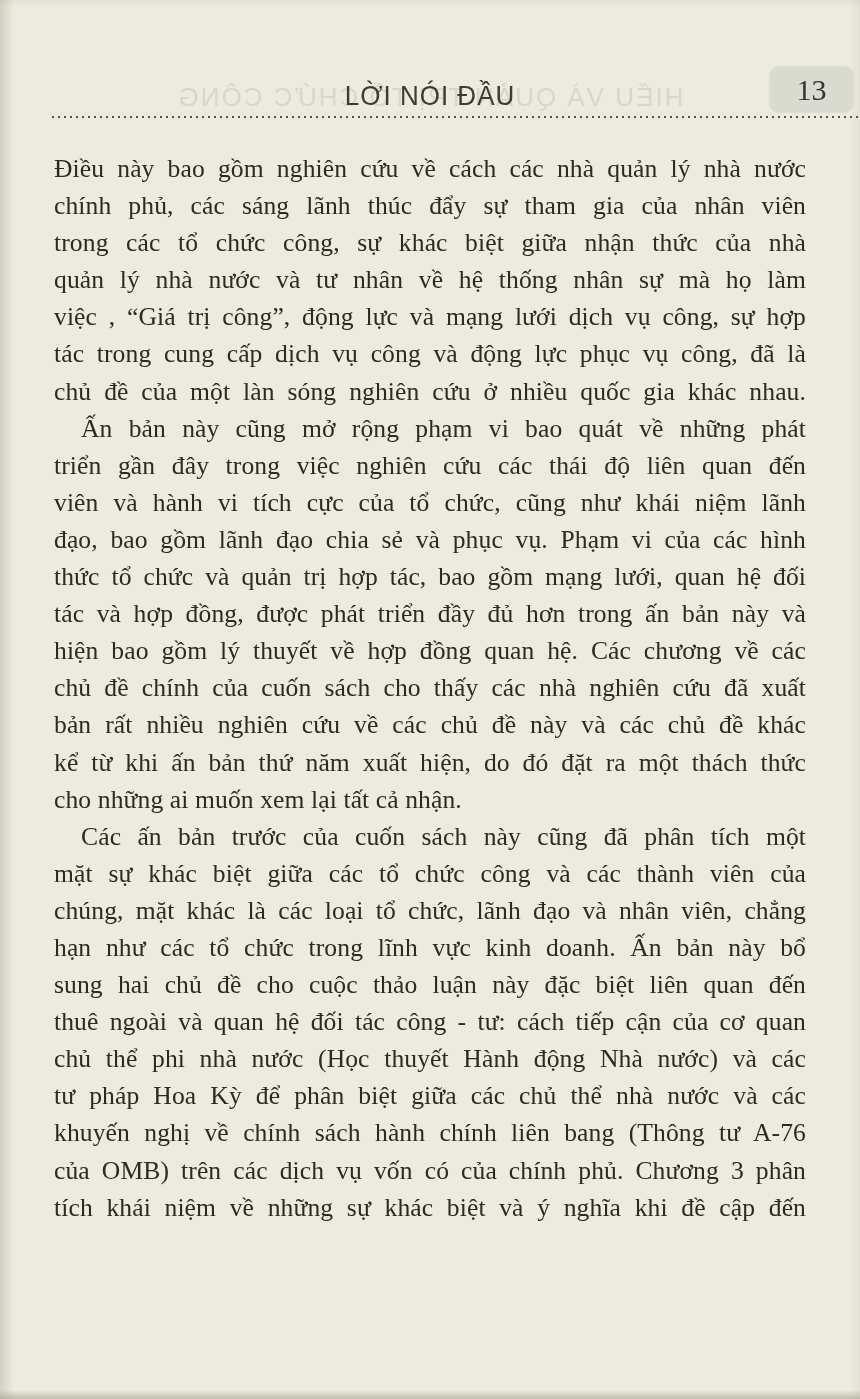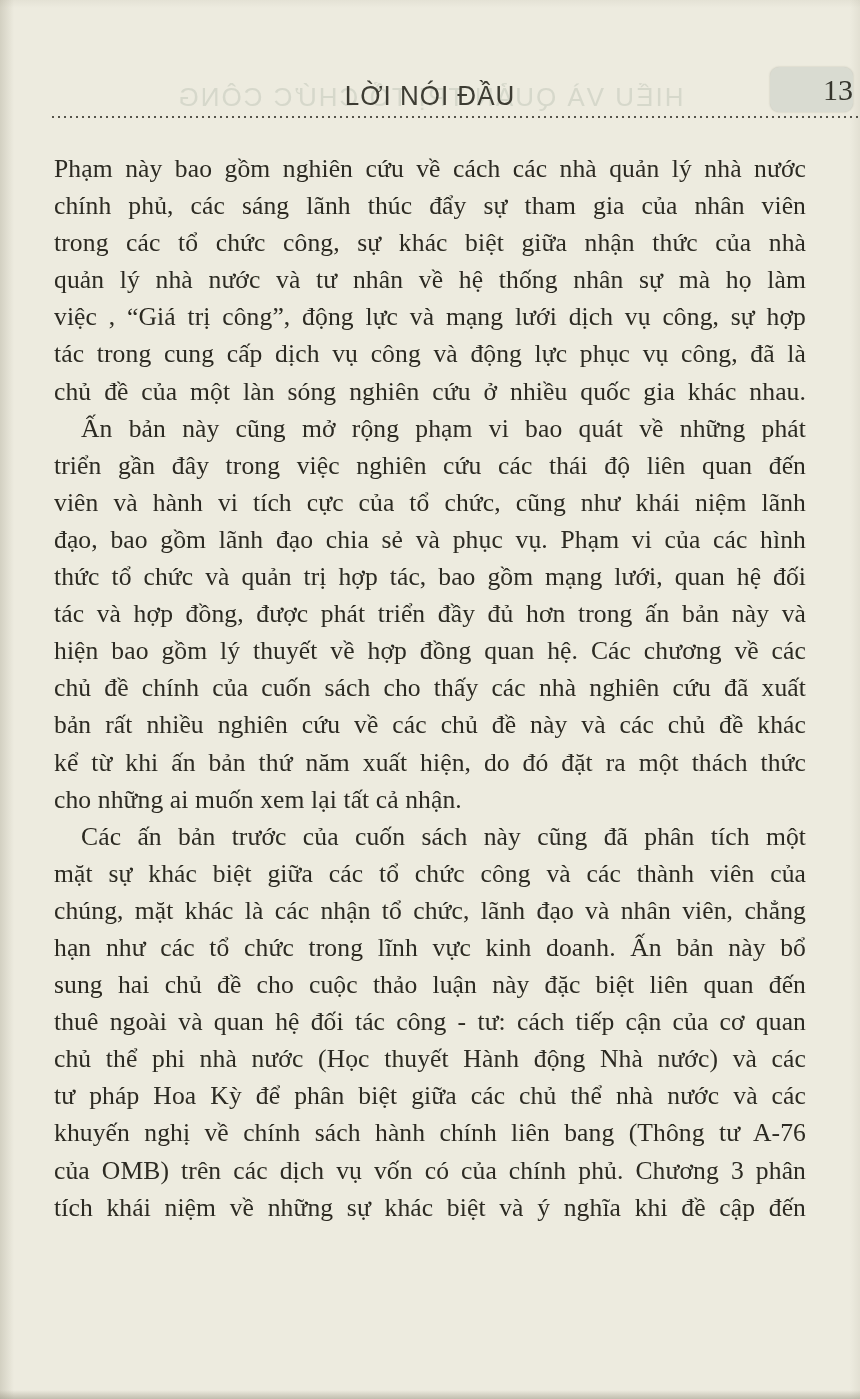--- a/index.html
+++ b/index.html
@@ -56,21 +56,21 @@
     position: absolute;
     top: 67px;
     left: 770px;
     width: 83px;
     height: 45px;
     background: var(--badge, #d9dbd1);
     border-radius: 9px;
     box-shadow: 0 0 2px rgba(110,110,95,0.35);
     display: flex;
     align-items: center;
-    justify-content: flex-end;
+    justify-content: center;
     font-size: 30px;
     color: #35342c;
   }
   .dotted-rule {
     position: absolute;
     top: 116px;
     left: 52px;
     right: 0;
     height: 2px;
     background: repeating-linear-gradient(
@@ -109,41 +109,41 @@
 
   <h1 class="chapter-title">LỜI NÓI ĐẦU</h1>
 
   <div class="page-badge">
     <span>13</span>
   </div>
 
   <div class="dotted-rule"></div>
 
   <main class="body-text">
-      <div class="line">Phạm này bao gồm nghiên cứu về cách các nhà quản lý nhà nước</div>
+      <div class="line">Điều này bao gồm nghiên cứu về cách các nhà quản lý nhà nước</div>
       <div class="line">chính phủ, các sáng lãnh thúc đẩy sự tham gia của nhân viên</div>
       <div class="line">trong các tổ chức công, sự khác biệt giữa nhận thức của nhà</div>
       <div class="line">quản lý nhà nước và tư nhân về hệ thống nhân sự mà họ làm</div>
       <div class="line">việc , “Giá trị công”, động lực và mạng lưới dịch vụ công, sự hợp</div>
       <div class="line">tác trong cung cấp dịch vụ công và động lực phục vụ công, đã là</div>
       <div class="line">chủ đề của một làn sóng nghiên cứu ở nhiều quốc gia khác nhau.</div>
       <div class="line indent">Ấn bản này cũng mở rộng phạm vi bao quát về những phát</div>
       <div class="line">triển gần đây trong việc nghiên cứu các thái độ liên quan đến</div>
       <div class="line">viên và hành vi tích cực của tổ chức, cũng như khái niệm lãnh</div>
       <div class="line">đạo, bao gồm lãnh đạo chia sẻ và phục vụ. Phạm vi của các hình</div>
       <div class="line">thức tổ chức và quản trị hợp tác, bao gồm mạng lưới, quan hệ đối</div>
       <div class="line">tác và hợp đồng, được phát triển đầy đủ hơn trong ấn bản này và</div>
       <div class="line">hiện bao gồm lý thuyết về hợp đồng quan hệ. Các chương về các</div>
       <div class="line">chủ đề chính của cuốn sách cho thấy các nhà nghiên cứu đã xuất</div>
       <div class="line">bản rất nhiều nghiên cứu về các chủ đề này và các chủ đề khác</div>
       <div class="line">kể từ khi ấn bản thứ năm xuất hiện, do đó đặt ra một thách thức</div>
       <div class="line end">cho những ai muốn xem lại tất cả nhận.</div>
       <div class="line indent">Các ấn bản trước của cuốn sách này cũng đã phân tích một</div>
       <div class="line">mặt sự khác biệt giữa các tổ chức công và các thành viên của</div>
-      <div class="line">chúng, mặt khác là các nhận tổ chức, lãnh đạo và nhân viên, chẳng</div>
+      <div class="line">chúng, mặt khác là các loại tổ chức, lãnh đạo và nhân viên, chẳng</div>
       <div class="line">hạn như các tổ chức trong lĩnh vực kinh doanh. Ấn bản này bổ</div>
       <div class="line">sung hai chủ đề cho cuộc thảo luận này đặc biệt liên quan đến</div>
       <div class="line">thuê ngoài và quan hệ đối tác công - tư: cách tiếp cận của cơ quan</div>
       <div class="line">chủ thể phi nhà nước (Học thuyết Hành động Nhà nước) và các</div>
       <div class="line">tư pháp Hoa Kỳ để phân biệt giữa các chủ thể nhà nước và các</div>
       <div class="line">khuyến nghị về chính sách hành chính liên bang (Thông tư A-76</div>
       <div class="line">của OMB) trên các dịch vụ vốn có của chính phủ. Chương 3 phân</div>
       <div class="line">tích khái niệm về những sự khác biệt và ý nghĩa khi đề cập đến</div>
     </main>
 

